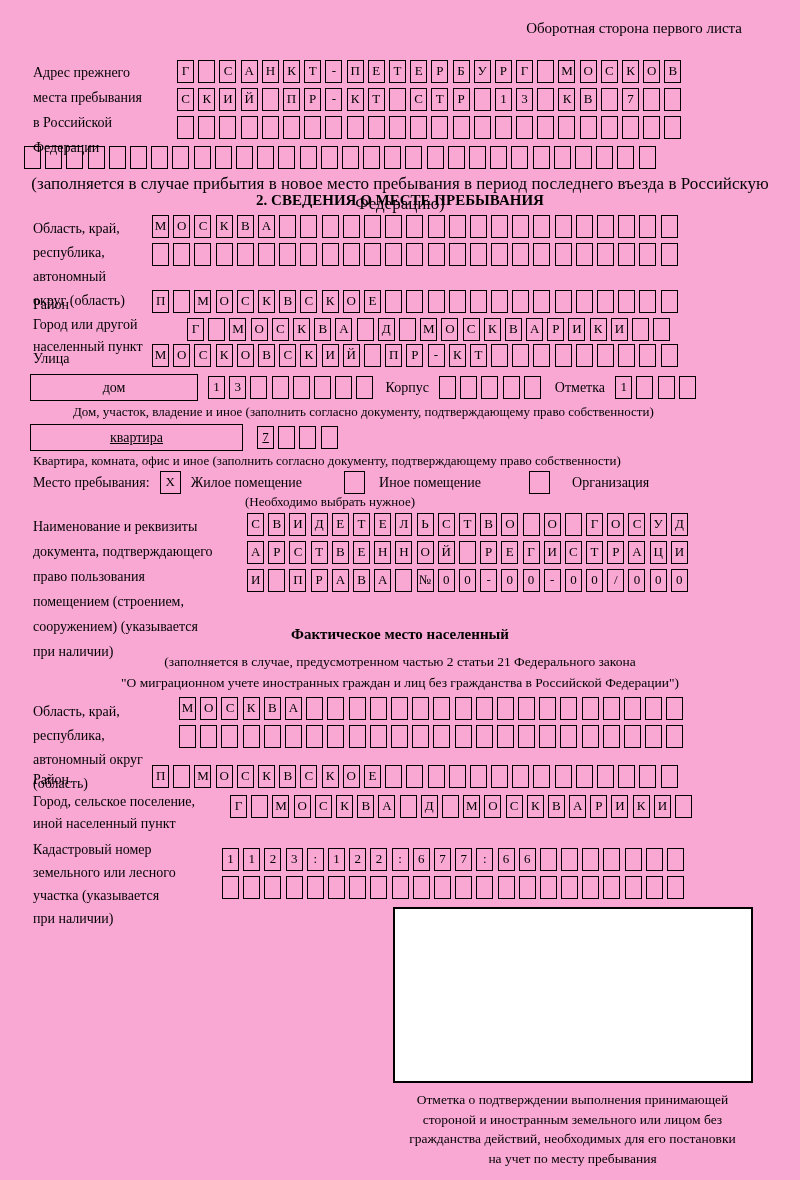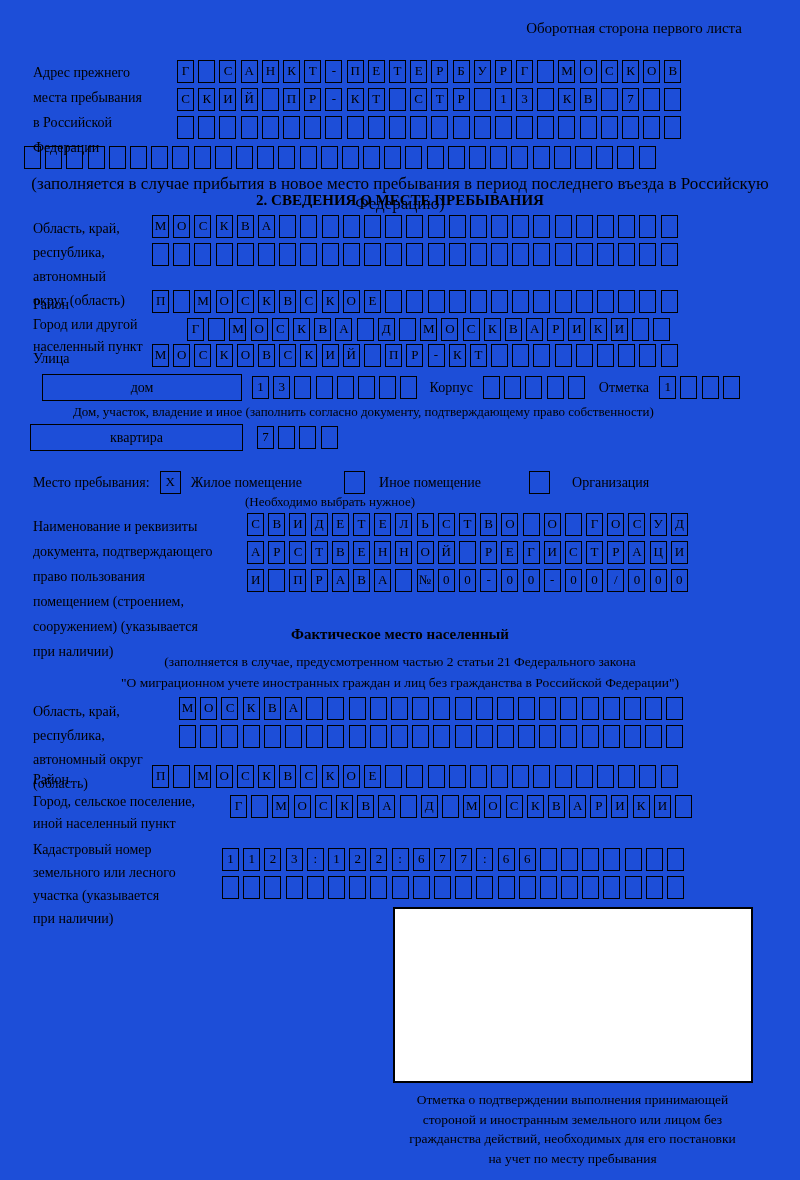--- a/index.html
+++ b/index.html
@@ -1,18 +1,18 @@
 <!DOCTYPE html>
 <html><head>
 <meta charset="utf-8">
 <style>
   * { box-sizing: border-box; margin: 0; padding: 0; }
   html, body { background: #ffffff; }
   body { font-family: "Liberation Serif", "DejaVu Serif", serif; color: #000; }
-  .page { position: relative; width: 800px; height: 1180px; background: #1d4ed8; overflow: hidden; }
+  .page { position: relative; width: 800px; height: 1180px; background: #f9a8d4; overflow: hidden; }
 
   .abs { position: absolute; }
   .label { font-size: 14px; line-height: 25px; white-space: pre-line; }
   .label.lh22 { line-height: 22px; }
   .label.lh23 { line-height: 23px; }
   .label.lh24 { line-height: 24px; }
 
   .boxrow { display: flex; align-items: flex-start; }
   .cell {
     display: inline-block;
@@ -313,21 +313,21 @@
       <span class="cell"></span>
       <span class="cell"></span>
       <span class="cell"></span>
       <span class="cell"></span>
       <span class="cell"></span>
       <span class="cell"></span>
       <span class="cell"></span>
     </div>
 
   <div class="abs inline-row" style="left:30px; top:374px; width:730px;">
-    <div class="labelbox" style="width:200px; margin-right:8px;margin-left:12px;">дом</div>
+    <div class="labelbox" style="width:168px; margin-right:8px;">дом</div>
     <div class="boxrow">
         <span class="cell">1</span>
         <span class="cell">3</span>
         <span class="cell"></span>
         <span class="cell"></span>
         <span class="cell"></span>
         <span class="cell"></span>
         <span class="cell"></span>
         <span class="cell"></span>
       </div>
@@ -342,29 +342,30 @@
     <div class="opt-label" style="margin:0 8px 0 12px;">Отметка</div>
     <div class="boxrow">
         <span class="cell">1</span>
         <span class="cell"></span>
         <span class="cell"></span>
         <span class="cell"></span>
       </div>
   </div>
   <div class="abs note" style="left:33px; top:404px;margin-left:40px;">Дом, участок, владение и иное (заполнить согласно документу, подтверждающему право собственности)</div>
 
-  <div class="abs inline-row" style="left:30px; top:424px;">
+  <div class="abs inline-row" style="left:30px; top:424px;text-decoration:underline;">
     <div class="labelbox" style="width:213px; margin-right:12px;">квартира</div>
     <div class="boxrow">
         <span class="cell">7</span>
         <span class="cell"></span>
         <span class="cell"></span>
         <span class="cell"></span>
       </div>
   </div>
+  <div class="abs note" style="left:33px; top:453px;">Квартира, комната, офис и иное (заполнить согласно документу, подтверждающему право собственности)</div>
 
   <div class="abs inline-row" style="left:33px; top:471px;">
     <div class="opt-label" style="margin-right:10px;">Место пребывания:</div>
     <span class="checkbox" style="margin-right:10px;">X</span>
     <span class="opt-label" style="margin-right:42px;">Жилое помещение</span>
     <span class="checkbox" style="margin-right:14px;"></span>
     <span class="opt-label" style="margin-right:48px;">Иное помещение</span>
     <span class="checkbox" style="margin-right:22px;"></span>
     <span class="opt-label">Организация</span>
   </div>

